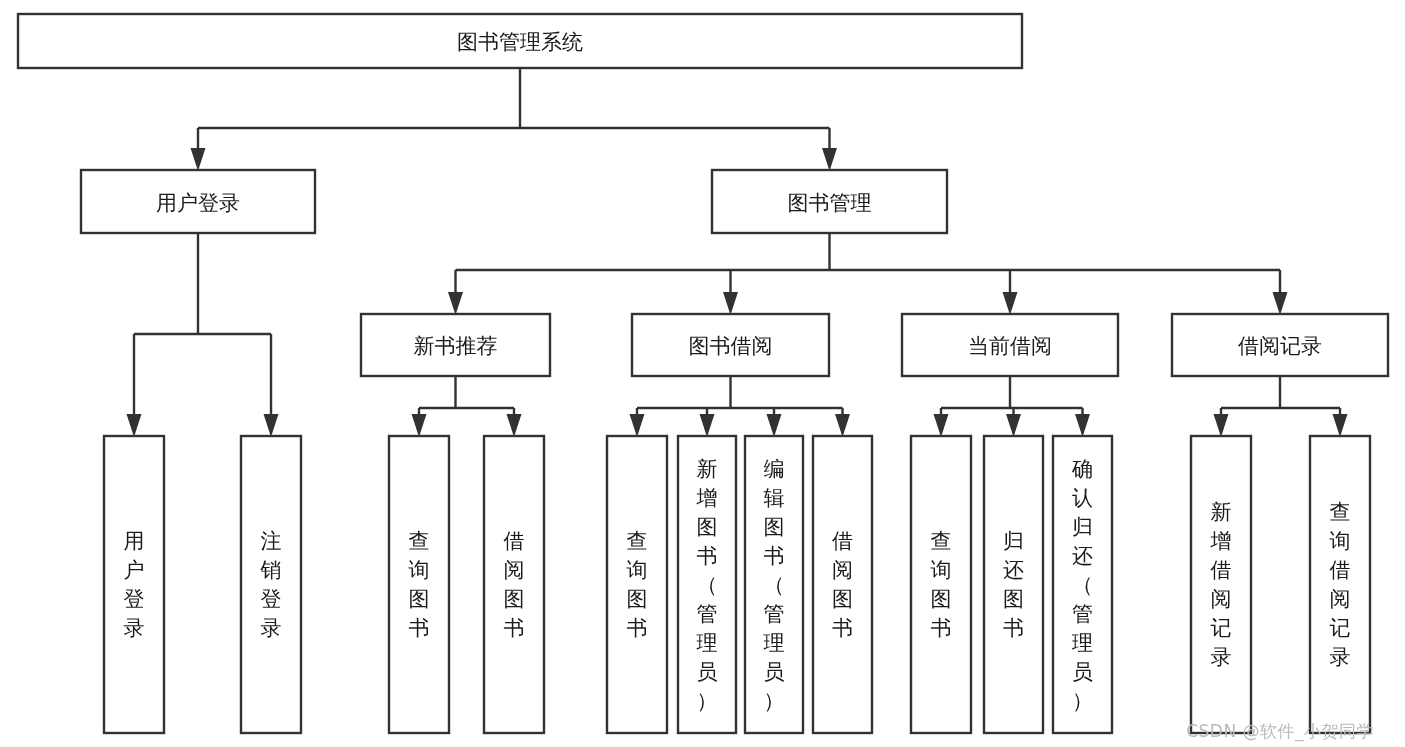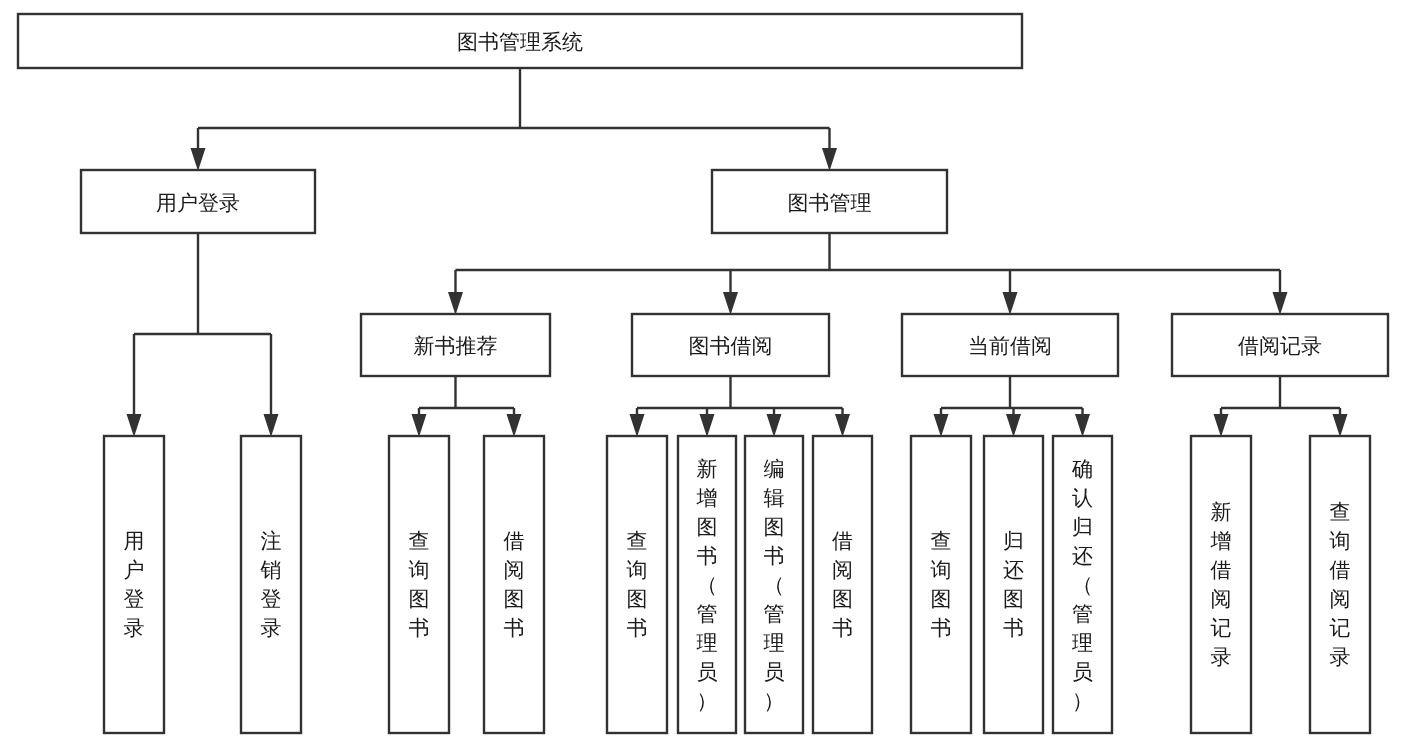--- a/index.html
+++ b/index.html
@@ -217,13 +217,14 @@
         <g>
           <rect class="node-box" x="1191" y="436" width="60" height="297"></rect>
           <text class="node-label-v" x="1221" y="512"><tspan x="1221" dy="0" dominant-baseline="central">新</tspan><tspan x="1221" dy="29" dominant-baseline="central">增</tspan><tspan x="1221" dy="29" dominant-baseline="central">借</tspan><tspan x="1221" dy="29" dominant-baseline="central">阅</tspan><tspan x="1221" dy="29" dominant-baseline="central">记</tspan><tspan x="1221" dy="29" dominant-baseline="central">录</tspan></text>
         </g>
         <g>
           <rect class="node-box" x="1310" y="436" width="60" height="297"></rect>
           <text class="node-label-v" x="1340" y="512"><tspan x="1340" dy="0" dominant-baseline="central">查</tspan><tspan x="1340" dy="29" dominant-baseline="central">询</tspan><tspan x="1340" dy="29" dominant-baseline="central">借</tspan><tspan x="1340" dy="29" dominant-baseline="central">阅</tspan><tspan x="1340" dy="29" dominant-baseline="central">记</tspan><tspan x="1340" dy="29" dominant-baseline="central">录</tspan></text>
         </g>
       </g>
   </svg>
+  <div class="watermark">CSDN @软件_小贺同学</div>
 </div>
 
 </body></html>

